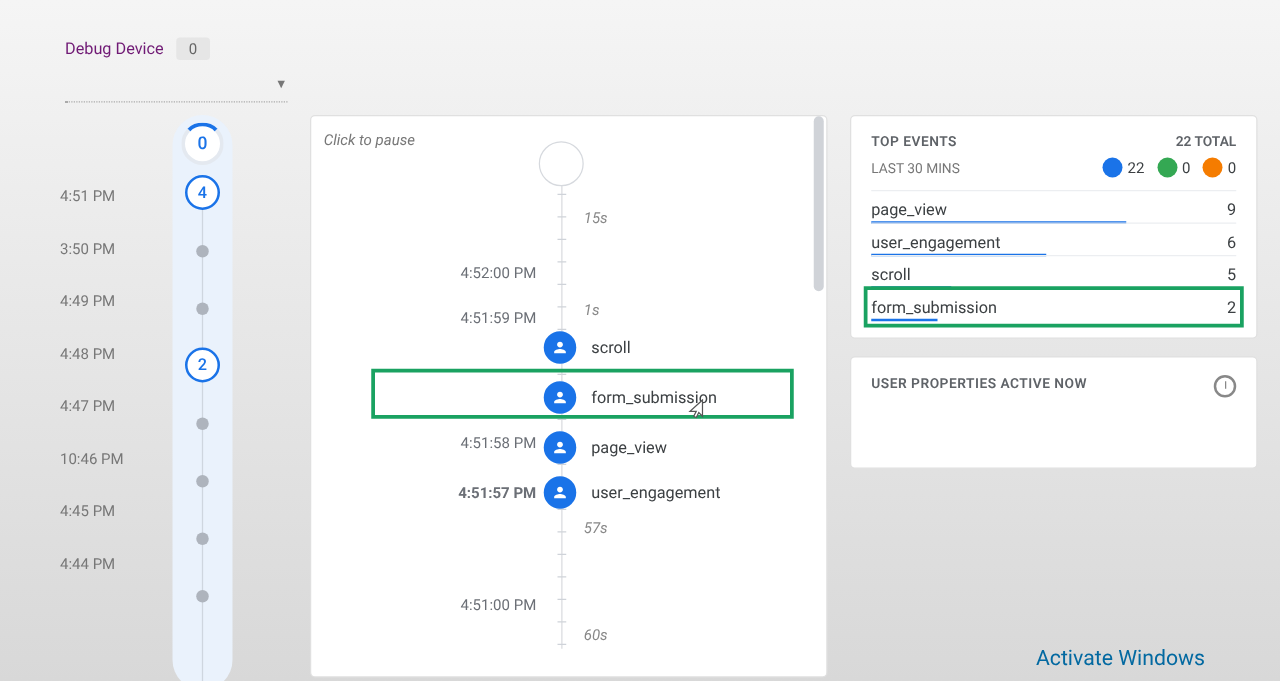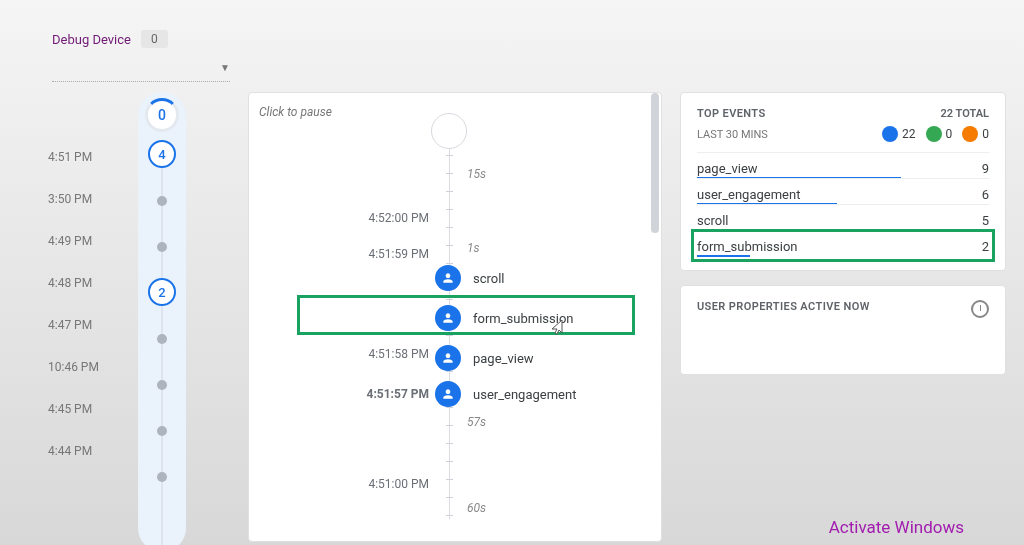--- a/index.html
+++ b/index.html
@@ -57,21 +57,21 @@
     .chip-dot { width: 16px; height: 16px; border-radius: 50%; display: inline-block; }
     .c-blue { background: #1a73e8; }
     .c-green { background: #34a853; }
     .c-orange { background: #f57c00; }
     .ev-list-row { display: flex; justify-content: space-between; align-items: center; border-top: 1px solid #eceef1; padding: 8px 0 2px; font-size: 13px; color: #3c4043; position: relative; }
     .ev-underline { position: absolute; left: 0; bottom: -1px; height: 2px; background: #1a73e8; }
     .up-card-head { display: flex; justify-content: space-between; align-items: flex-start; }
     .hist-icon { width: 18px; height: 18px; border: 2px solid #888; border-radius: 50%; position: relative; }
     .hist-icon::after { content: ''; position: absolute; left: 7px; top: 3px; width: 1px; height: 6px; background: #888; transform-origin: bottom; }
 
-    .activate { position: absolute; right: 60px; bottom: 8px; color: #a21caf; font-size: 17px; }
+    .activate { position: absolute; right: 60px; bottom: 8px; color: #0369a1; font-size: 17px; }
   </style>
 </head>
 <body>
 
 <div class="header-row">
   <span class="debug-label">Debug Device</span>
   <span class="debug-count">0</span>
 </div>
 <div class="dropdown-row">
   <span class="chev">▼</span>

